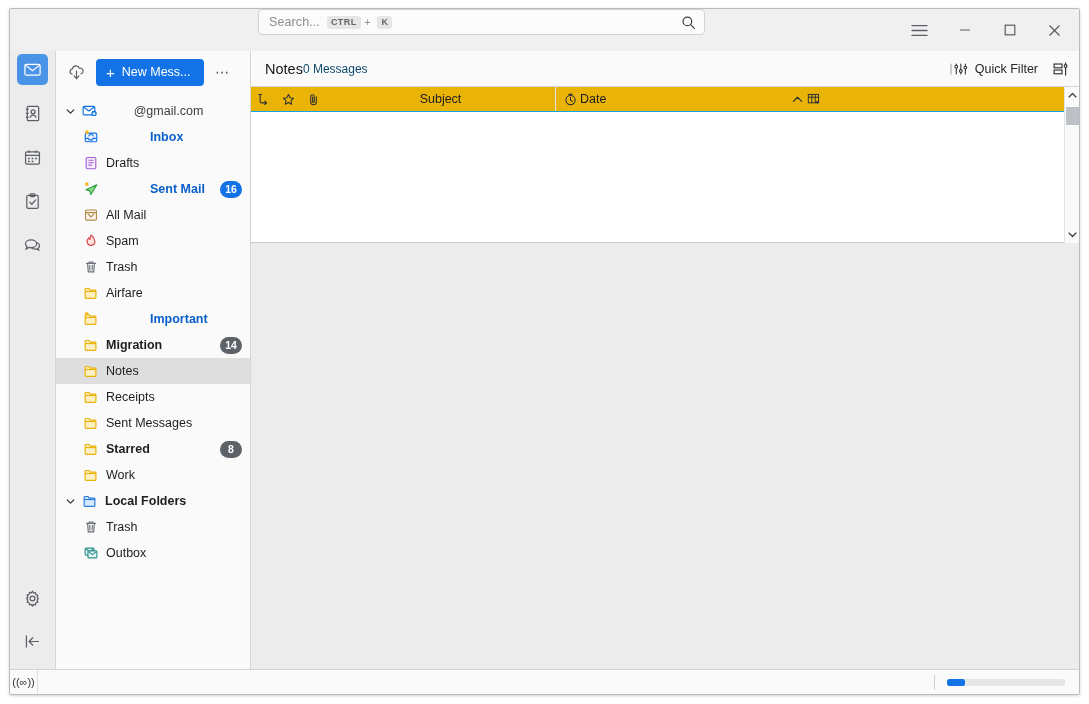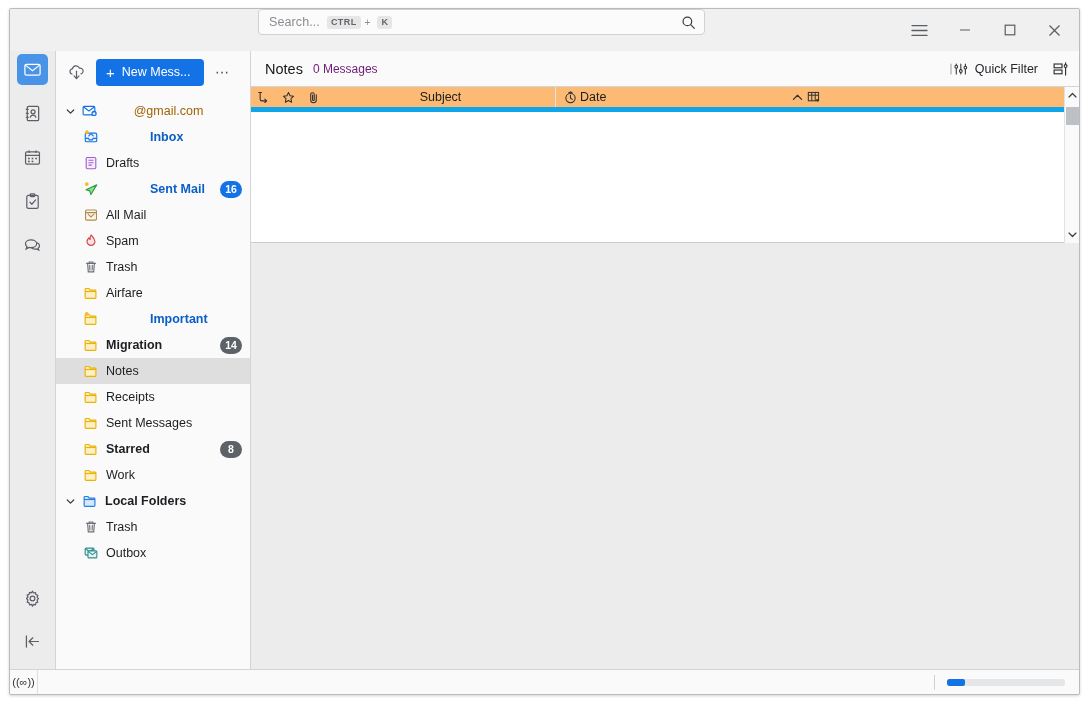--- a/index.html
+++ b/index.html
@@ -176,36 +176,36 @@
     color: #fff;
     font-size: 10.5px;
     font-weight: bold;
     display: flex; align-items: center; justify-content: center;
     padding: 0 5px;
   }
   .fbadge.blue { background: #1373e6; }
   .indent-0 { padding-left: 6px; }
   .indent-1 { padding-left: 24px; }
   .indent-1 .twisty { margin-left: -17px; }
-  .acct-label { margin-left: 5px; font-weight: normal; color: #a16207; flex: 1; text-align: center; padding-right: 10px; }
+  .acct-label { margin-left: 5px; font-weight: normal; color: #404040; flex: 1; text-align: center; padding-right: 10px; }
 
   
   .main { flex: 1; display: flex; flex-direction: column; min-width: 0; background: #ececec; }
 
   .listheader {
     height: 36px;
     background: #fafafa;
     border-bottom: 1px solid #d2d4d7;
     display: flex;
     align-items: center;
     padding: 0 6px 0 14px;
     flex: none;
   }
   .folder-title { font-size: 14.5px; color: #15171a; }
-  .msg-count { font-size: 12px; color: #701a75; margin-left: 10px; }
+  .msg-count { font-size: 12px; color: #0c4a6e; }
   .lh-right { margin-left: auto; display: flex; align-items: center; gap: 2px; }
   .quickfilter {
     display: flex; align-items: flex-end; gap: 6px;
     font-size: 12.5px; color: #23262a;
     padding: 4px 7px; border-radius: 4px; cursor: default;
   }
   .icon-btn {
     width: 26px; height: 26px;
     display: flex; align-items: center; justify-content: center;
     border-radius: 4px; cursor: default;
@@ -218,22 +218,22 @@
     height: 156px;
     flex: none;
     display: flex;
     flex-direction: column;
     min-width: 0;
   }
   .colheader {
     height: 25px;
     display: flex;
     align-items: stretch;
-    border-bottom: 5px solid #0ea5e9;
-    background: #fdba74;
+    border-bottom: 1px solid #0ea5e9;
+    background: #eab308;
     flex: none;
     font-size: 12.5px;
     color: #1c1e21;
   }
   .col {
     display: flex; align-items: center;
     border-right: 1px solid #e2e4e7;
     cursor: default;
     padding: 0 5px;
   }

